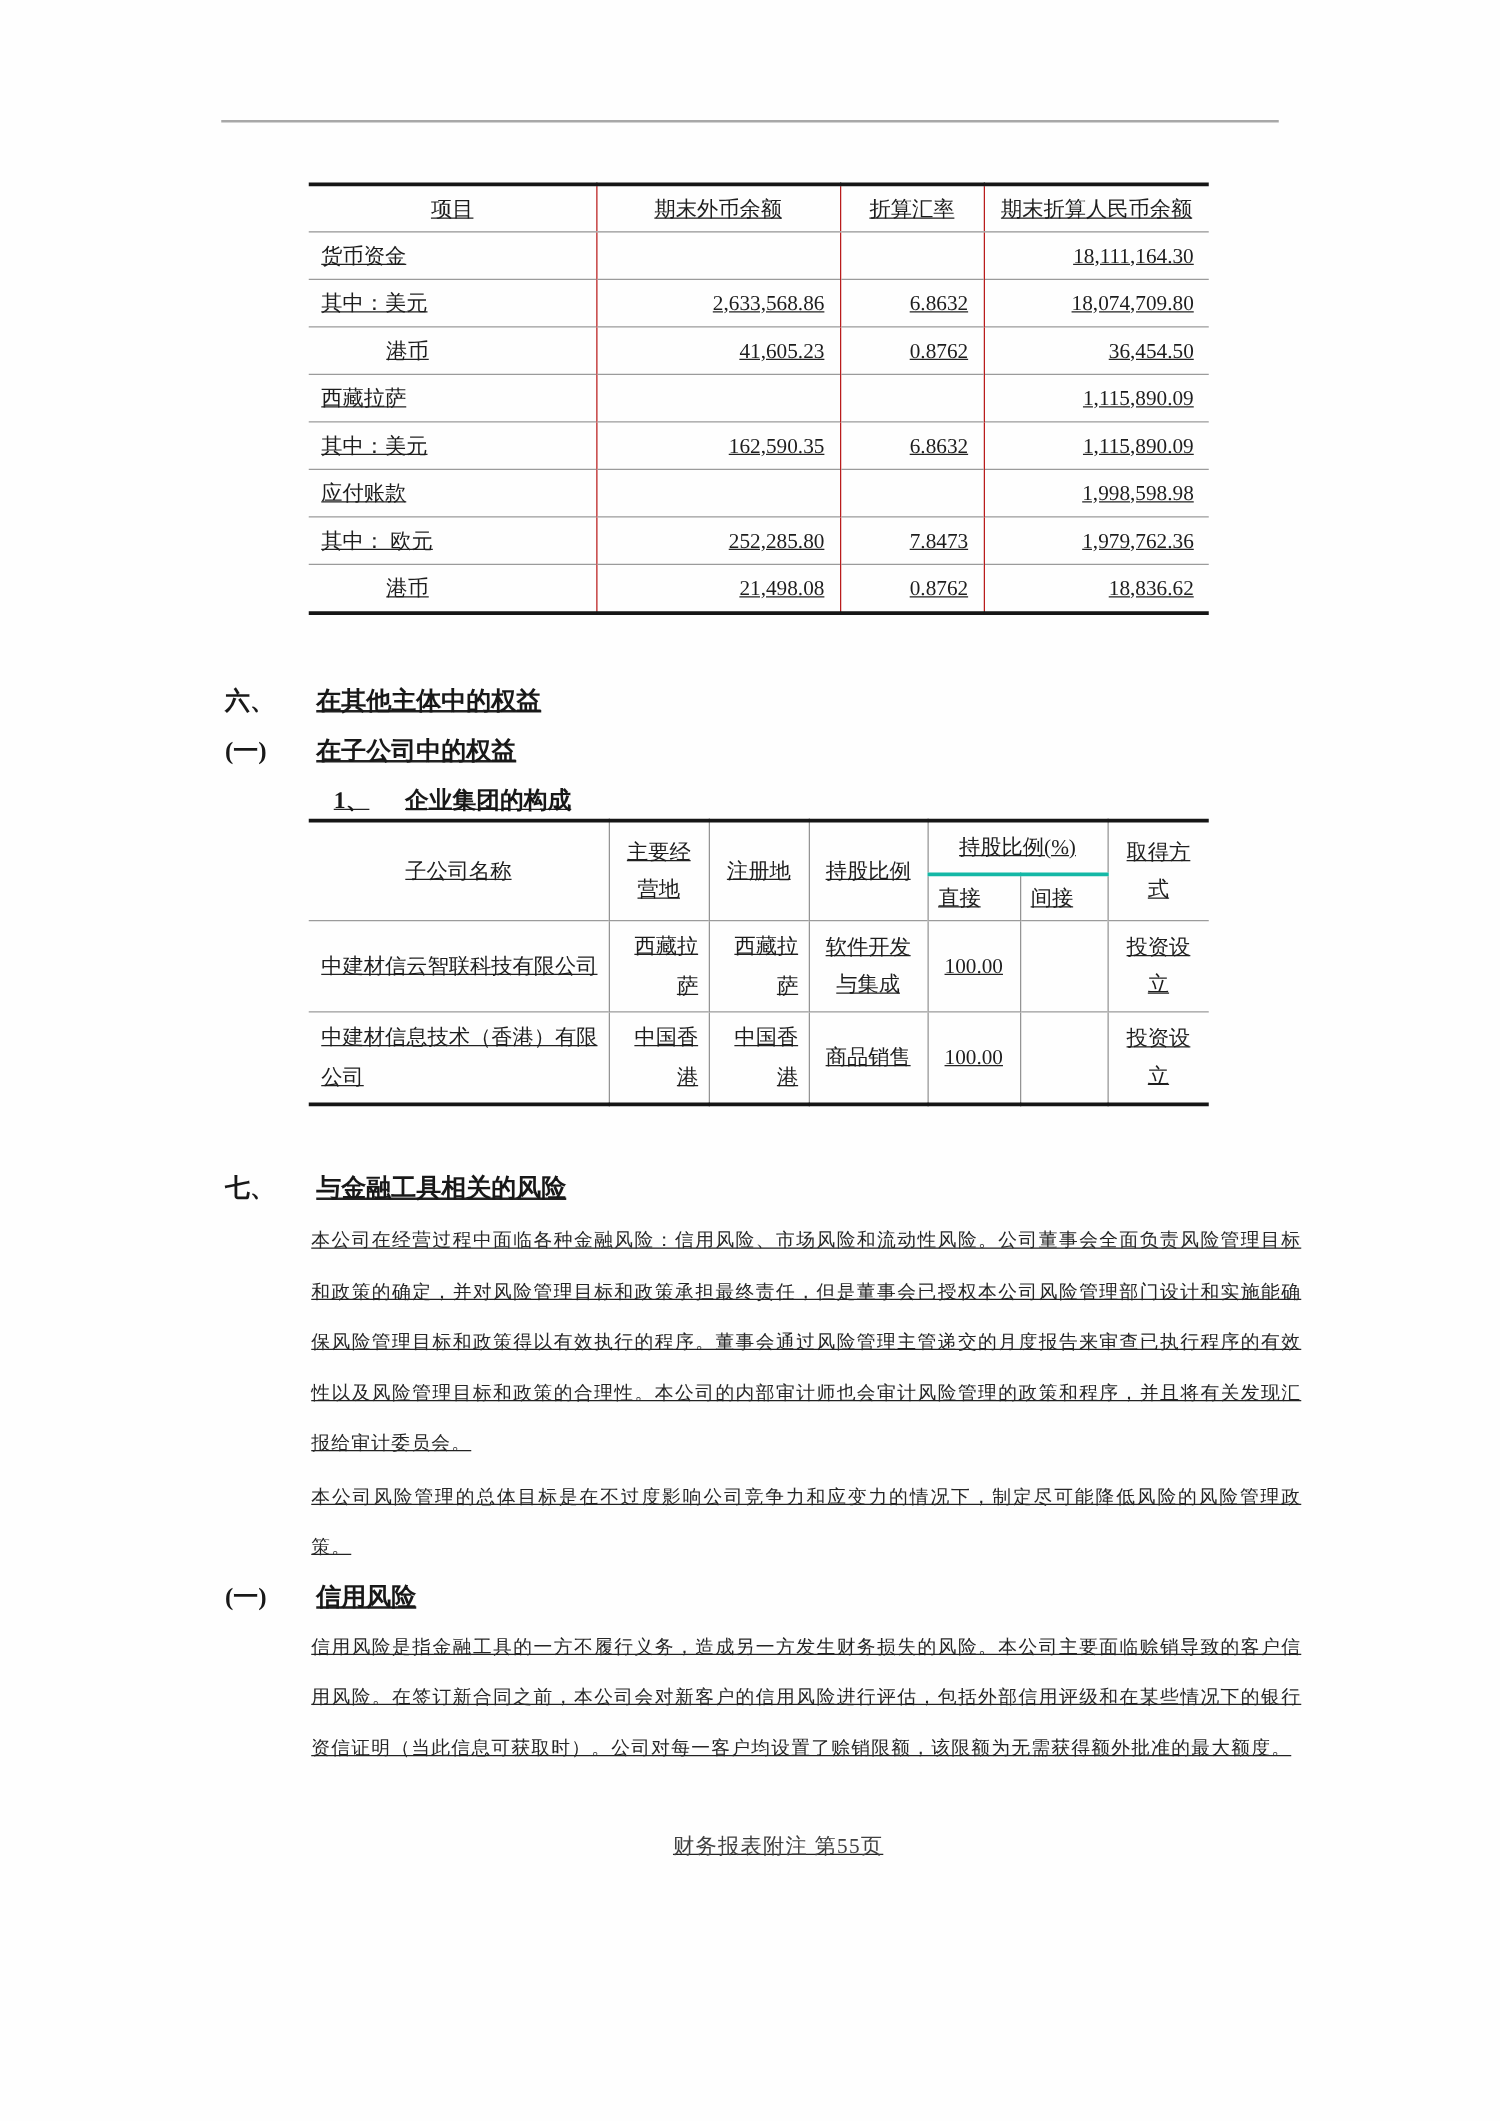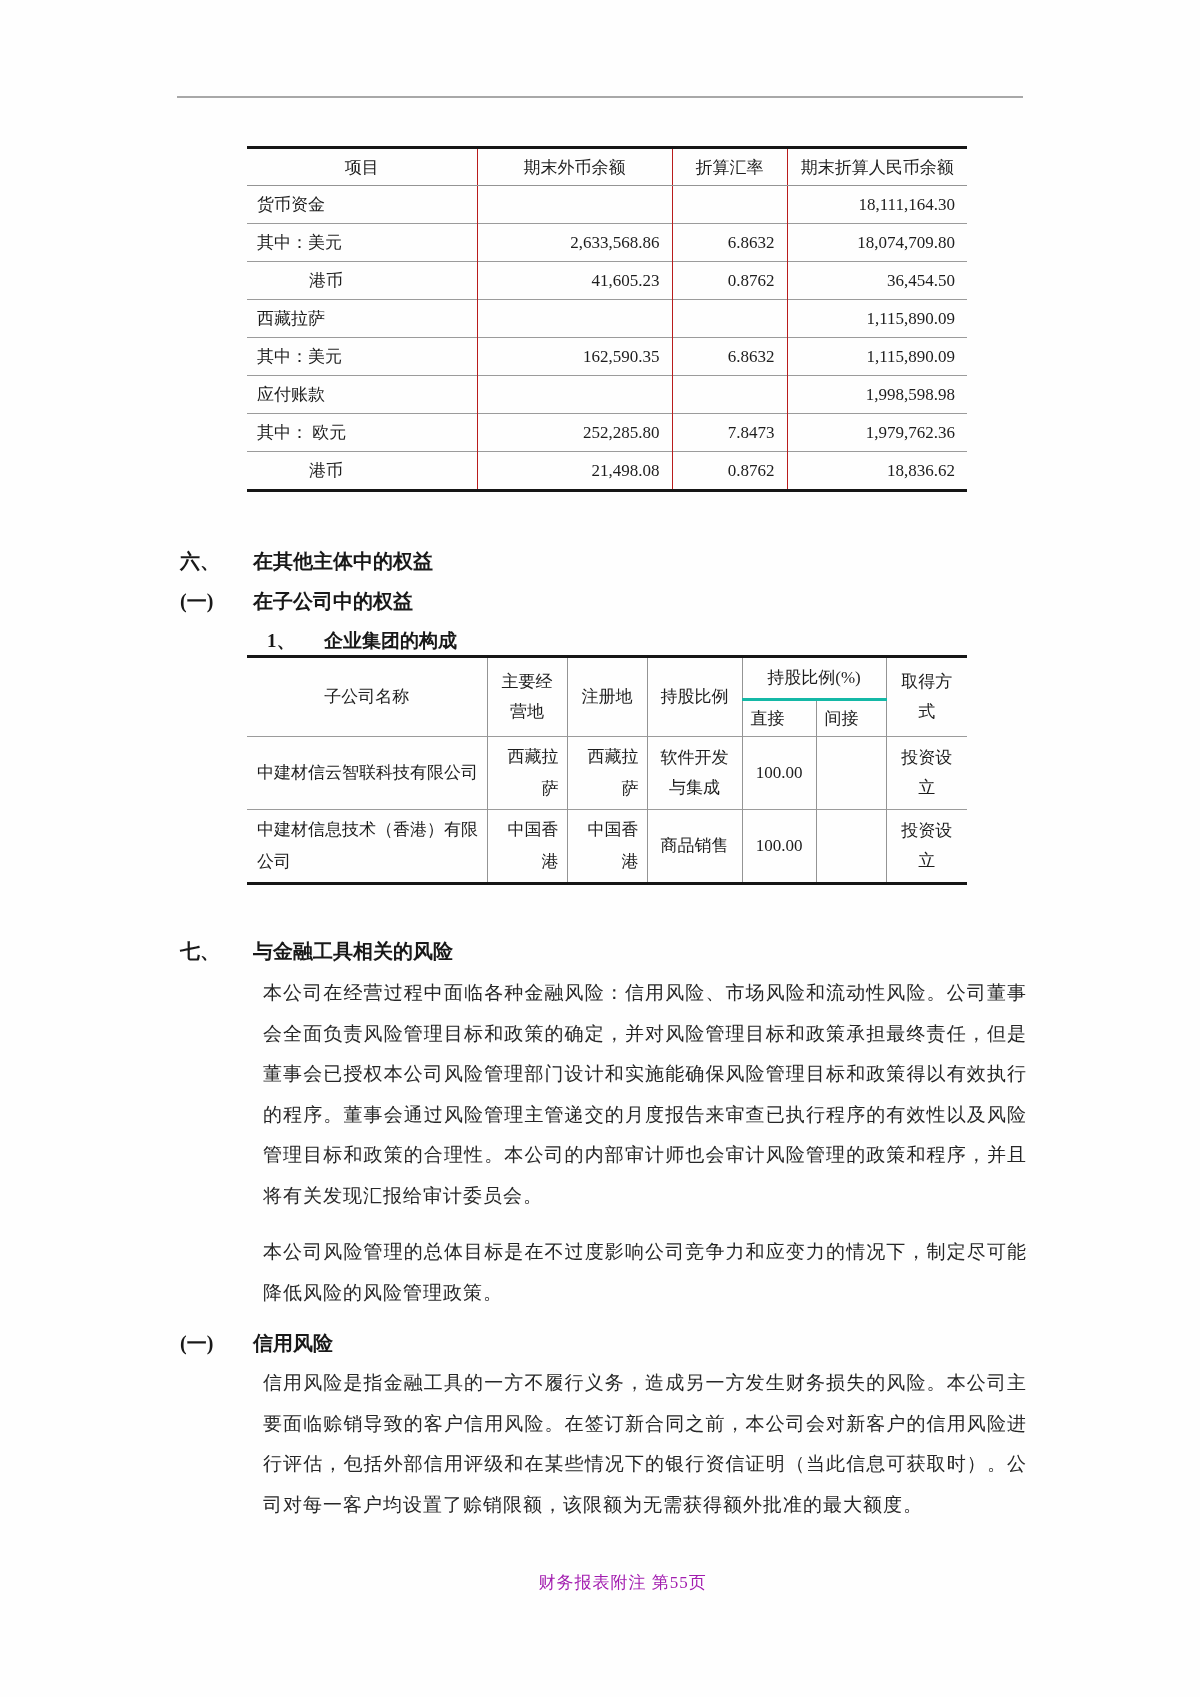--- a/index.html
+++ b/index.html
@@ -3,20 +3,21 @@
 <meta charset="utf-8">
 <style>
   html,body{margin:0;padding:0;background:#ffffff;}
   .page{
     position:relative;
     width:1200px;height:1697px;
     background:#fefefe;
     font-family:"Liberation Serif","DejaVu Serif",serif;
     color:#222;
     overflow:hidden;
+    text-decoration:underline;
   }
   .top-rule{
     position:absolute;top:96px;left:177px;width:846px;height:2px;
     background:#a8a8a8;
   }
   .content{padding:0 157px 0 247px;}
 
   
   table{border-collapse:collapse;table-layout:fixed;width:720px;}
   .fin-table{border-top:3px solid #161616;border-bottom:3px solid #161616;font-size:17px;color:#1d1d1d;}
@@ -49,30 +50,30 @@
   .t2 thead .rowA th{height:40px;text-align:center;}
   .t2 thead .rowB th{height:35px;text-align:left;}
   .t2 thead th.span-h{border-bottom:3px solid #14b8a6;}
   .t2 tbody td{border-top:1px solid #9b9b9b;height:72px;}
   .t2 td.name{text-align:left;padding-left:10px;line-height:32px;}
   .t2 td.place{text-align:right;line-height:32px;}
   .t2 td.center{text-align:center;}
 
   
   .para{
-    font-size:19px;line-height:40.5px;letter-spacing:1px;
+    font-size:15px;line-height:40.5px;letter-spacing:1px;
     text-align:justify;text-justify:inter-character;
-    color:#262626;margin:16px;
+    color:#262626;margin:2px;
   }
   .p1{margin-top:8px;}
   .p2{margin-top:0;}
   .p3{margin-top:6px;}
 
   .footer{
-    margin-top:46px;text-align:center;font-size:17px;line-height:24px;color:#a21caf;
+    margin-top:46px;text-align:center;font-size:17px;line-height:24px;color:#404040;
     letter-spacing:1px;
     
     margin-left:-45px;
   }
 </style>
 </head>
 <body>
 
 <div class="page">
   <div class="top-rule"></div>

